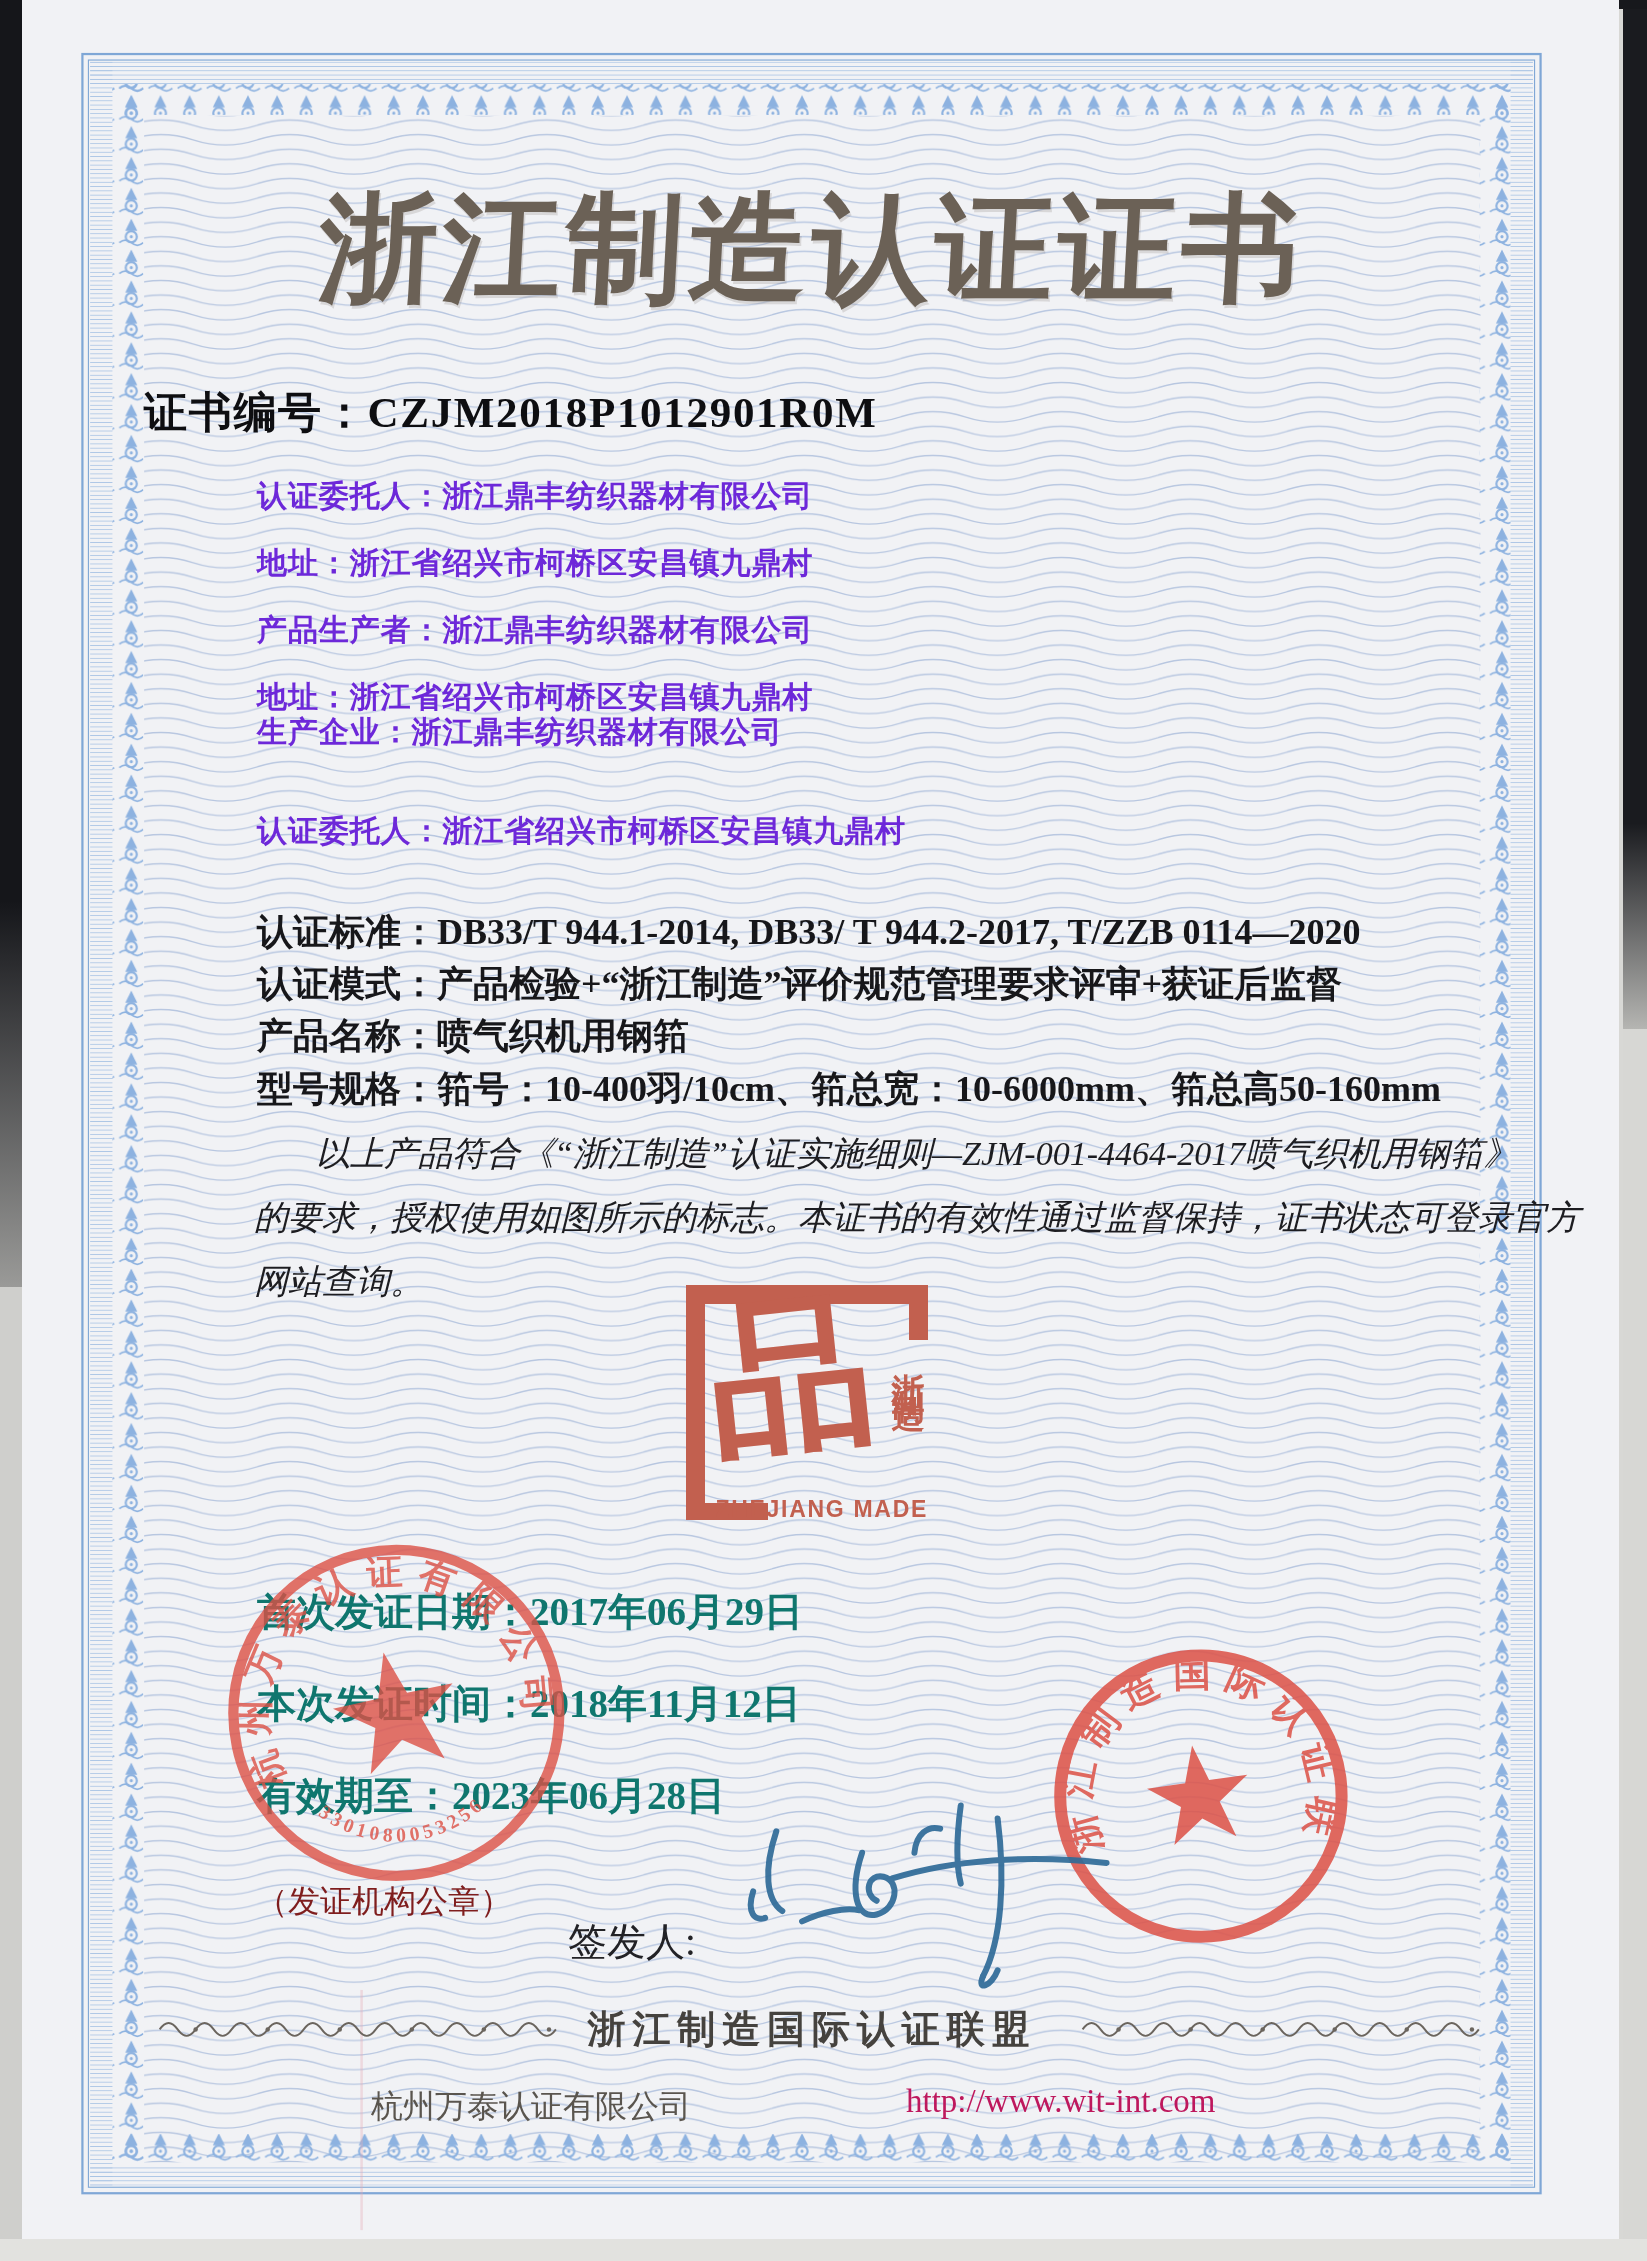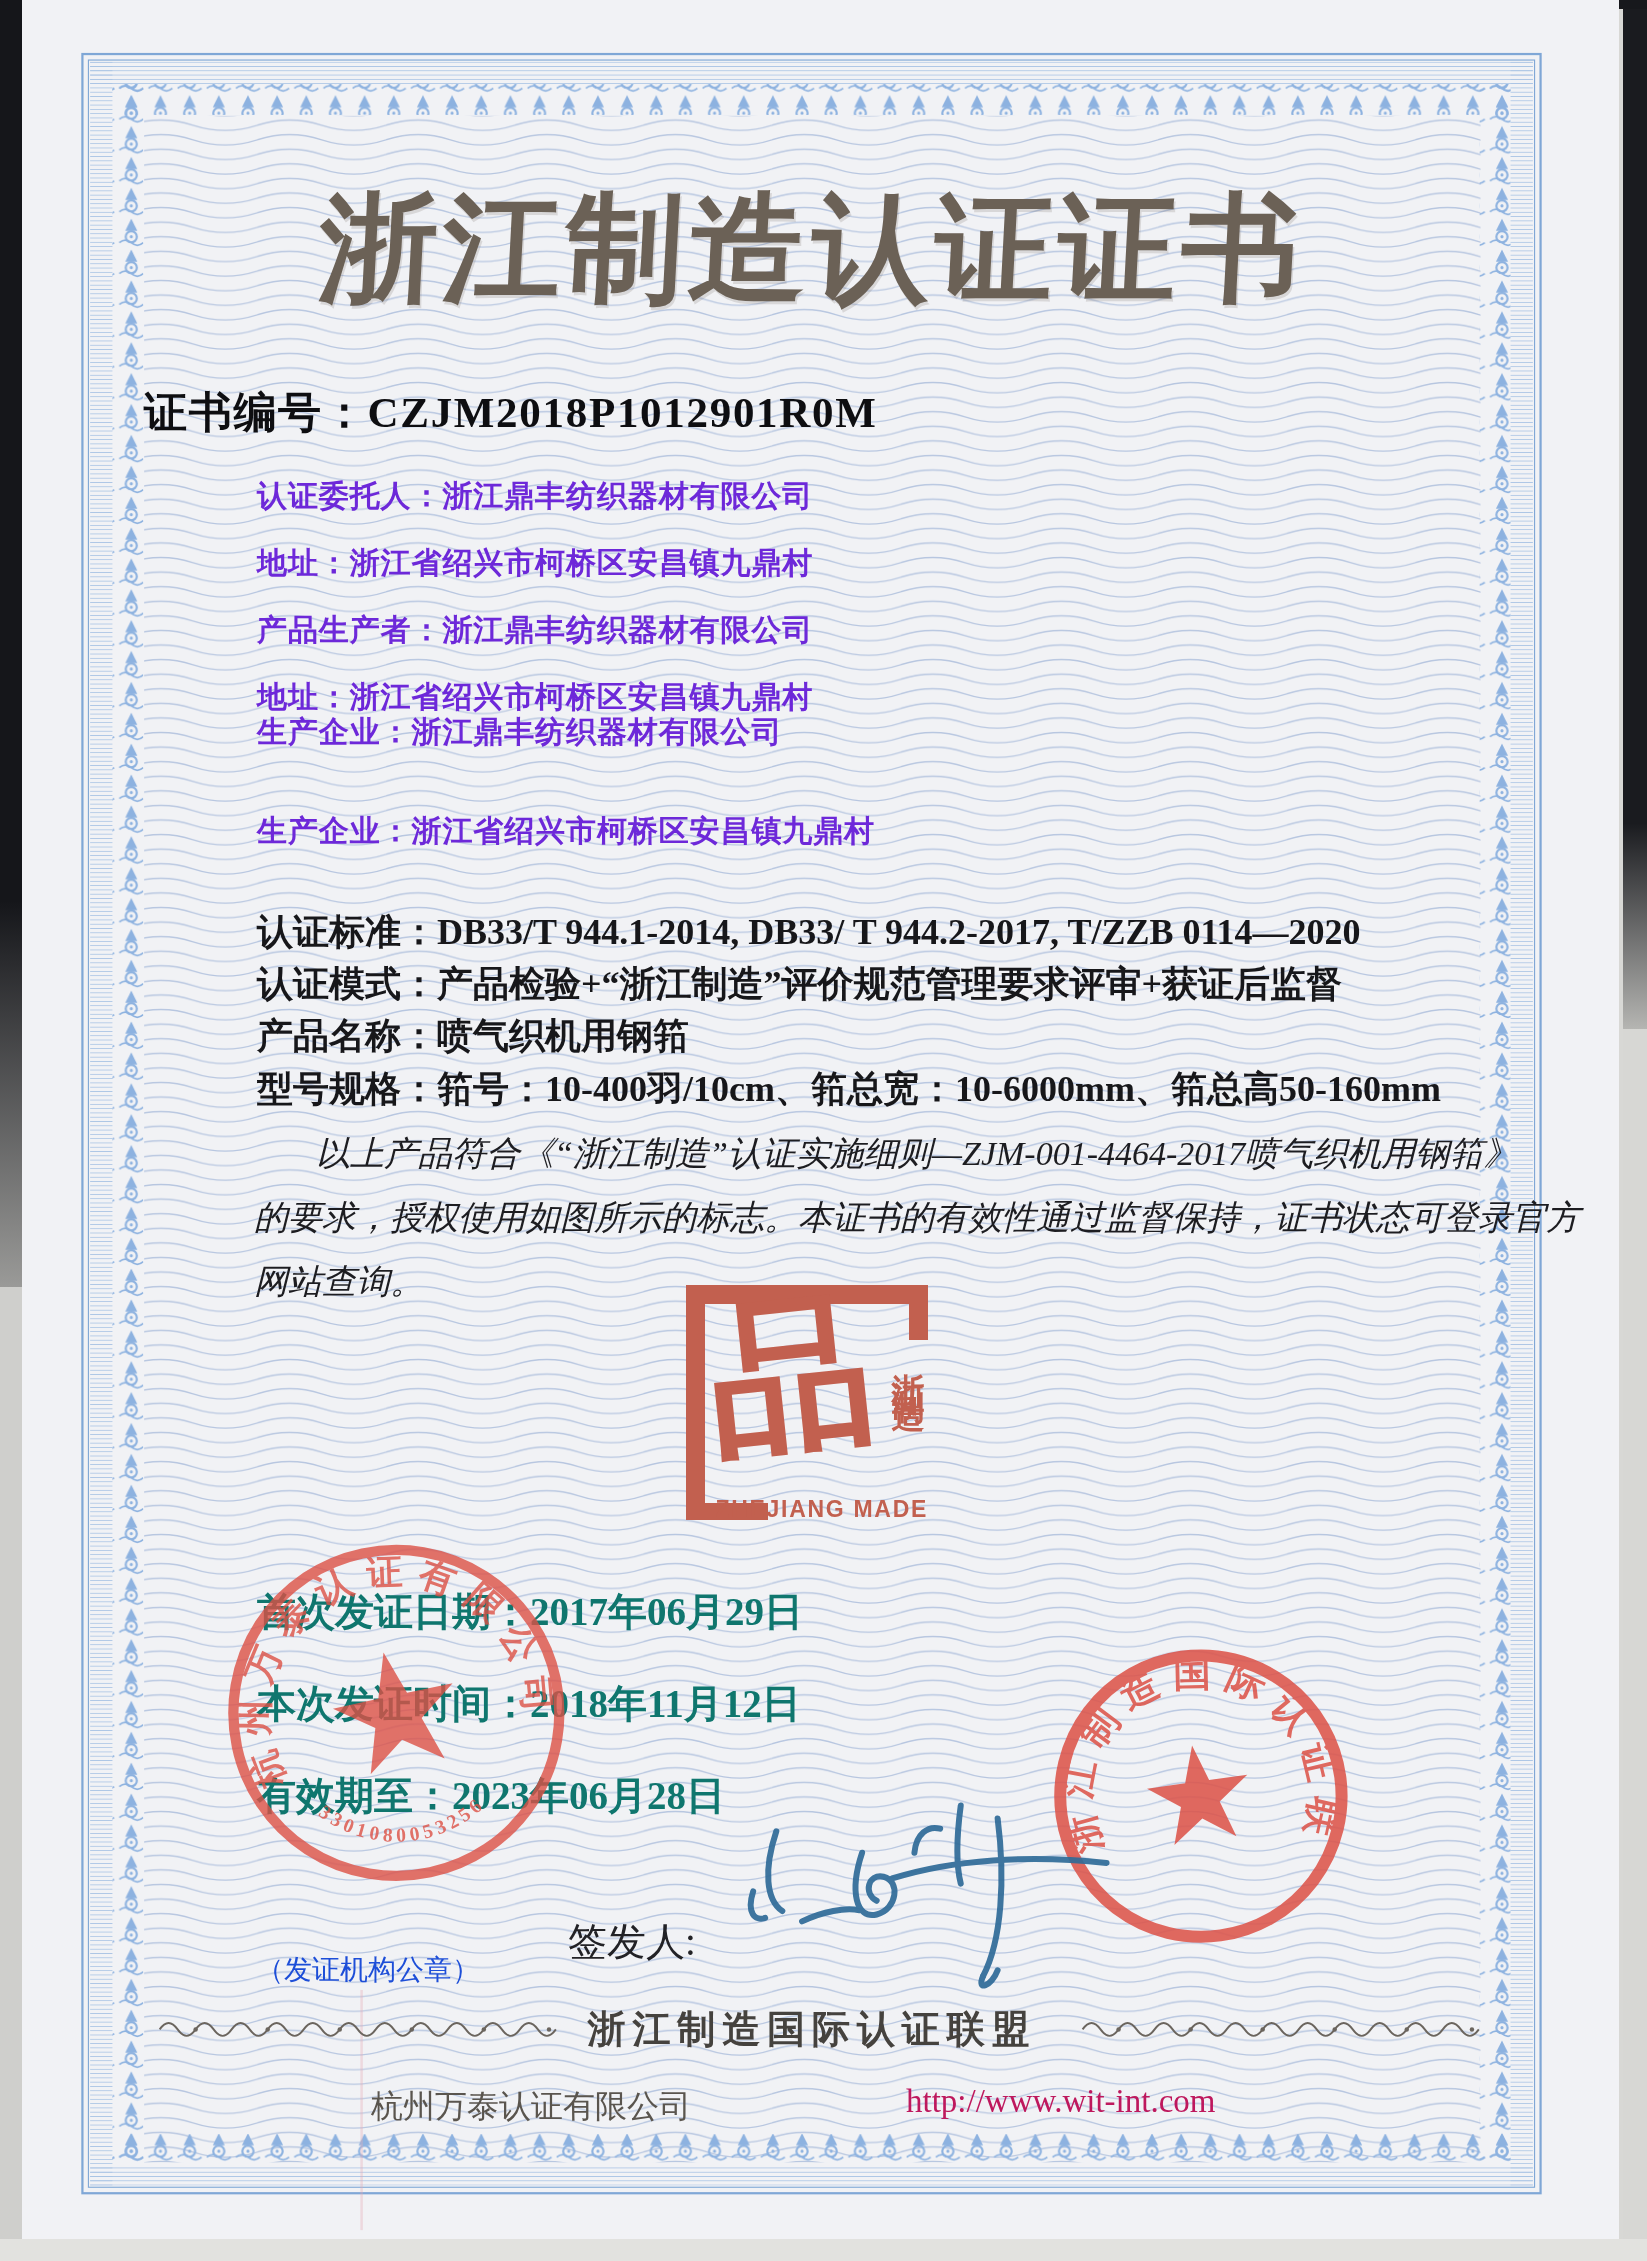--- a/index.html
+++ b/index.html
@@ -17,21 +17,21 @@
   .txt { position:absolute; white-space:nowrap; color:#17171a; }
   .title { left:144px; top:170px; width:1336px; text-align:center;
            font-size:118px; font-weight:700; letter-spacing:5.1px; color:#6b6156;
            transform:skewX(-3deg); text-shadow:1.7px 2.6px 0 rgba(107,97,86,.18); }
   .certno { left:144px; top:384px; width:1336px; text-align:left;
             font-size:43px; font-weight:700; letter-spacing:1.7px; color:#0e0e11; }
   .info   { left:257px; font-size:30px; font-weight:700; color:#6d28d9; letter-spacing:0.9px; }
   .std    { left:257px; font-size:36px; font-weight:700; color:#17171a; }
   .para   { left:254px; font-size:34px; font-weight:400; color:#1d1d21;font-style:italic; }
   .date   { left:257px; font-size:39px; font-weight:600; color:#0f766e; }
-  .sealnote { left:256px; top:1951px; font-size:28px; font-weight:500; color:#1d4ed8; }
+  .sealnote { left:256px; top:1880px; font-size:32px; font-weight:500; color:#7f1d1d; }
   .issuer { left:568px; top:1915px; font-size:39px; font-weight:500; color:#222226; }
   .f-head { left:144px; top:2004px; width:1336px; text-align:center;
             font-size:38px; font-weight:700; letter-spacing:6.9px; color:#45423e; }
   .f-co   { left:371px; top:2085px; font-size:32px; color:#5a554e; }
   .f-url  { left:906px; top:2083px; font-size:33px; color:#be185d; }
   
   .logo { left:686px; top:1285px; width:242px; height:235px; }
   .lf { position:absolute; background:#c2604f; }
   .lf-top    { left:0; top:0; width:242px; height:19px; }
   .lf-left   { left:0; top:0; width:19px; height:235px; }
@@ -117,21 +117,21 @@
 </svg>
 
 <div class="txt title">浙江制造认证证书</div>
 <div class="txt certno">证书编号：CZJM2018P1012901R0M</div>
 
 <div class="txt info" style="top:476px">认证委托人：浙江鼎丰纺织器材有限公司</div>
 <div class="txt info" style="top:543px">地址：浙江省绍兴市柯桥区安昌镇九鼎村</div>
 <div class="txt info" style="top:610px">产品生产者：浙江鼎丰纺织器材有限公司</div>
 <div class="txt info" style="top:677px">地址：浙江省绍兴市柯桥区安昌镇九鼎村</div>
 <div class="txt info" style="top:712px">生产企业：浙江鼎丰纺织器材有限公司</div>
-<div class="txt info" style="top:811px">生产企业：浙江省绍兴市柯桥区安昌镇九鼎村</div>
+<div class="txt info" style="top:811px">认证委托人：浙江省绍兴市柯桥区安昌镇九鼎村</div>
 
 <div class="txt std" style="top:908px">认证标准：DB33/T 944.1-2014, DB33/ T 944.2-2017, T/ZZB 0114—2020</div>
 <div class="txt std" style="top:960px">认证模式：产品检验+“浙江制造”评价规范管理要求评审+获证后监督</div>
 <div class="txt std" style="top:1012px">产品名称：喷气织机用钢筘</div>
 <div class="txt std" style="top:1065px">型号规格：筘号：10-400羽/10cm、筘总宽：10-6000mm、筘总高50-160mm</div>
 
 <div class="txt para" style="top:1131px; left:316px">以上产品符合《“浙江制造”认证实施细则—ZJM-001-4464-2017喷气织机用钢筘》</div>
 <div class="txt para" style="top:1195px">的要求，授权使用如图所示的标志。本证书的有效性通过监督保持，证书状态可登录官方</div>
 <div class="txt para" style="top:1259px">网站查询。</div>
 

